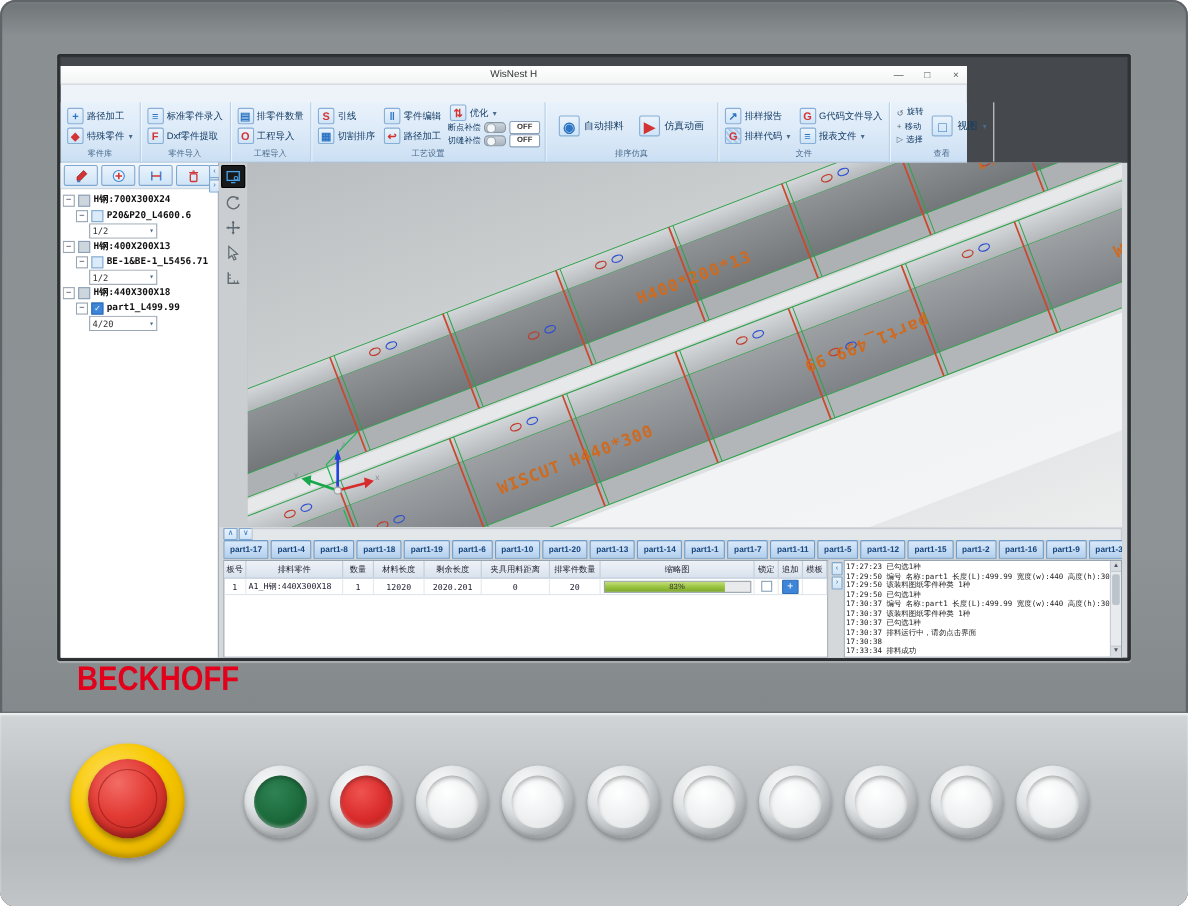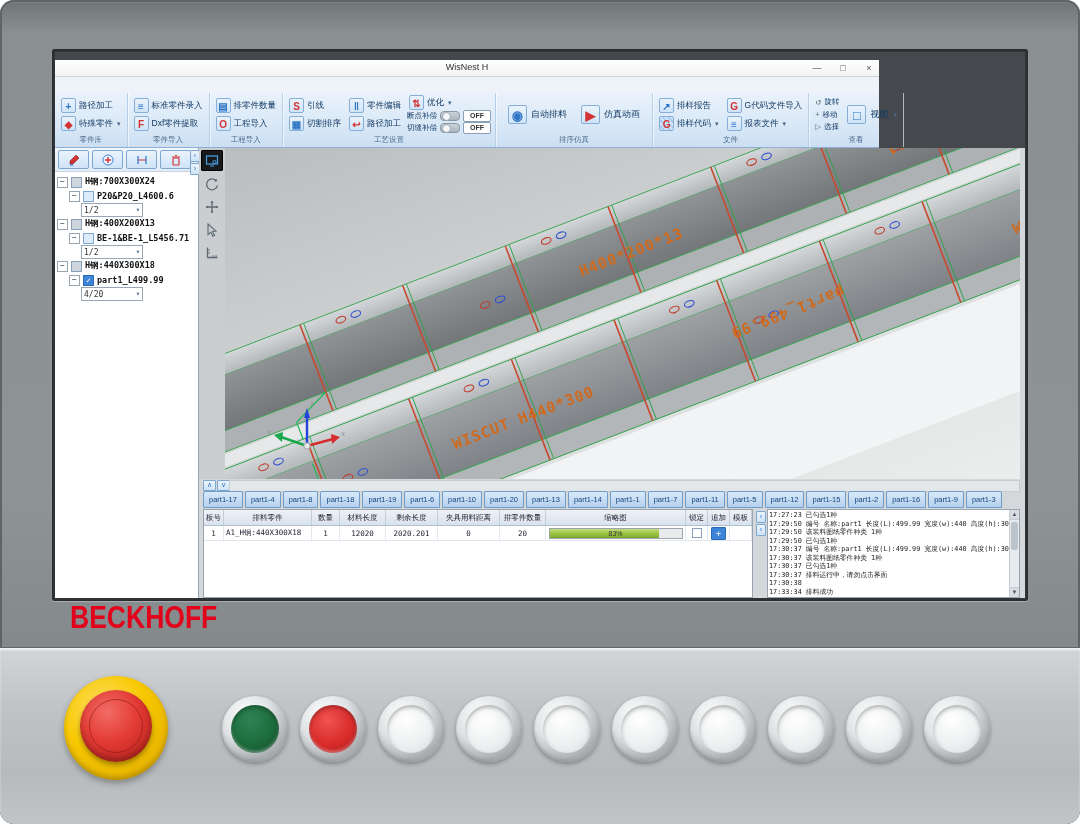--- a/index.html
+++ b/index.html
@@ -87,21 +87,21 @@
   .vtb.sel{background:#17191b;box-shadow:inset 0 0 0 1px #000;}
   
   .viewport{position:absolute;left:170px;top:0;width:795px;height:331px;overflow:hidden;
     background:linear-gradient(160deg,#b9bdbf 0%,#d2d5d6 45%,#eceeee 100%);}
   
   .tabstrip{position:absolute;left:148px;top:331px;width:817px;height:30px;}
   .ts-btns{position:absolute;left:0;top:1px;display:flex;gap:1px;}
   .ts-top{position:absolute;left:26px;top:1px;right:0;height:10px;background:#e3e7ea;border:1px solid #c5cbd0;}
   .ptabs{position:absolute;left:0px;top:12px;right:0;height:18px;display:flex;gap:2px;overflow:hidden;border-bottom:2px solid #5a6d80;}
   .ptab{flex:none;height:15px;line-height:15px;padding:0 5px;font-size:7.5px;color:#16457c;
-    background:linear-gradient(180deg,#d9e9fa 0%,#b4d0ee 100%);border:1px solid #6f9cc8;border-radius:2px 2px 0 0;}
+    background:linear-gradient(180deg,#d9e9fa 0%,#b4d0ee 100%);border:1px solid #6f9cc8;border-radius:2px 2px 0 0;font-weight:bold;}
   
   .bottom{position:absolute;left:148px;top:361px;width:817px;height:89px;background:#d4d8db;}
   .gtable{position:absolute;left:0;top:0;width:550px;height:89px;background:#fff;border:1px solid #98a4b0;box-sizing:border-box;}
   .thead{display:flex;height:15px;background:linear-gradient(180deg,#eef2f7,#d9e2ed);border-bottom:1px solid #aebfd2;}
   .th{font-size:7.5px;color:#223;display:flex;align-items:center;justify-content:center;border-right:1px solid #c2cdd9;
     box-sizing:border-box;overflow:hidden;white-space:nowrap;flex:none;text-align:center;}
   .trdata{display:flex;height:14px;border-bottom:1px solid #dfe5ec;font-family:"DejaVu Sans Mono",monospace;}
   .td{font-size:7.5px;color:#223;display:flex;align-items:center;padding:0 2px;border-right:1px solid #e4e9ef;
     box-sizing:border-box;overflow:hidden;white-space:nowrap;flex:none;justify-content:center;}
   .td.left{justify-content:flex-start;}

